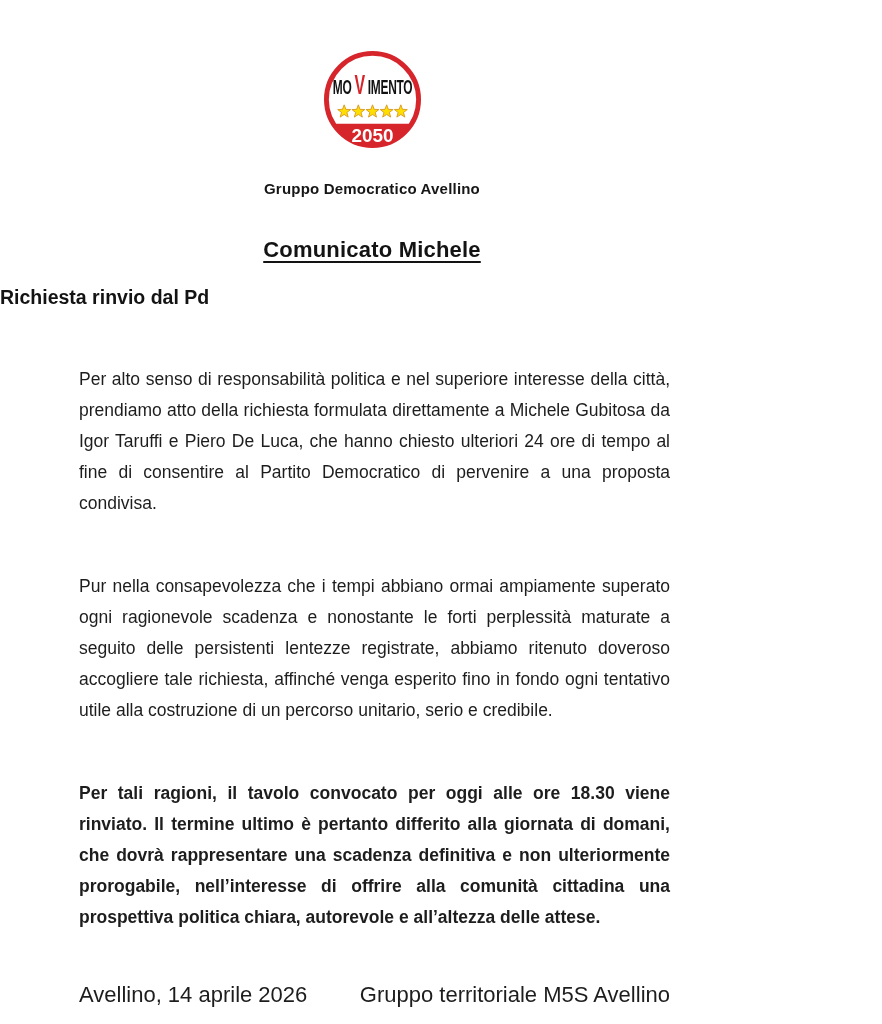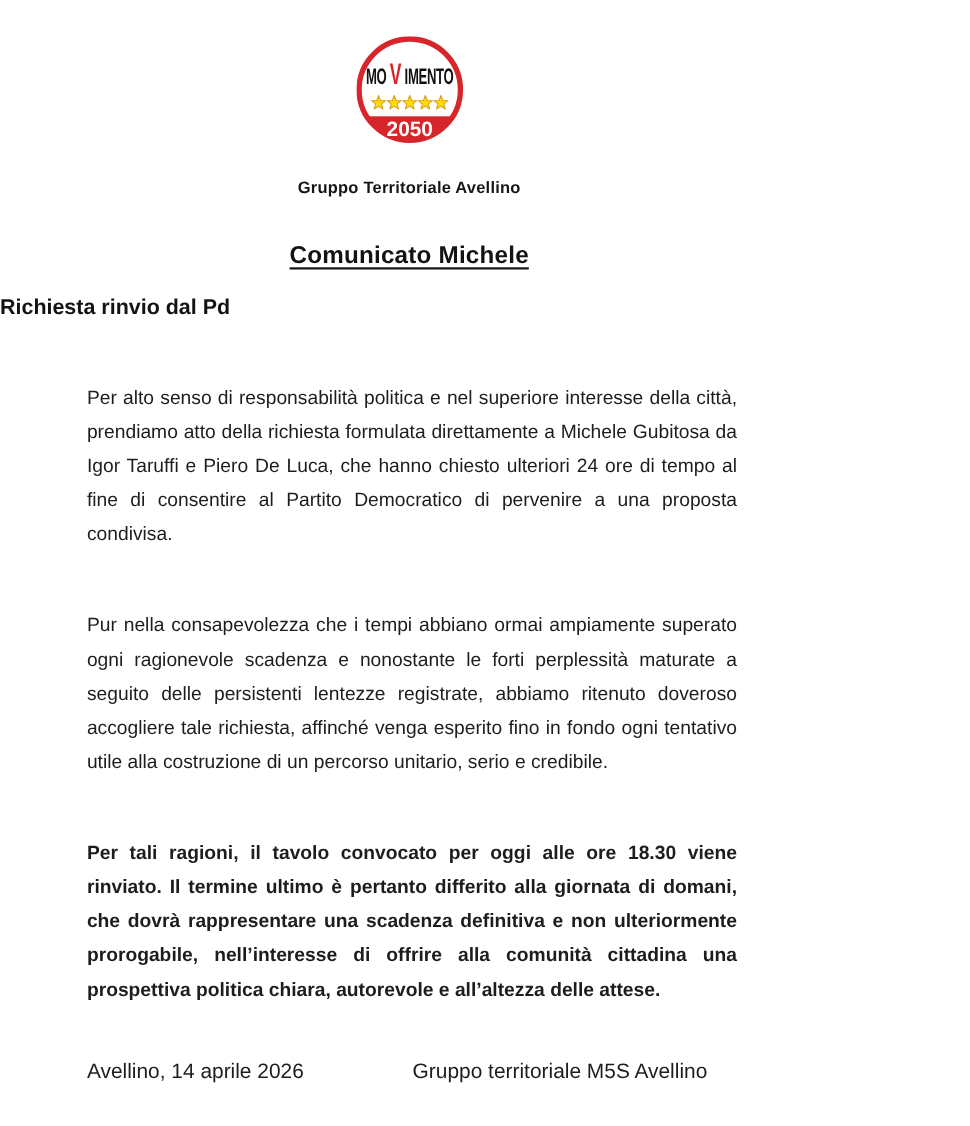--- a/index.html
+++ b/index.html
@@ -3,21 +3,21 @@
 <meta charset="utf-8">
 <style>
   html, body { margin: 0; padding: 0; }
   body {
     width: 882px; height: 1024px;
     background: #ffffff;
     font-family: "Liberation Sans", sans-serif;
     color: #1b1b1b;
     overflow: hidden;
   }
-  .page { width: 744px; height: 1024px; box-sizing: border-box; padding-top: 33px; }
+  .page { width: 744px; height: 1024px; box-sizing: border-box; padding-top: 51px; }
 
   .logo-wrap { width: 97px; height: 97px; margin: 0 auto; }
   .logo-wrap svg { display: block; width: 97px; height: 97px; }
 
   .org-line {
     margin-top: 32px;
     text-align: center;
     font-size: 15px;
     font-weight: bold;
     color: #161616;
@@ -46,25 +46,25 @@
     margin: 55px 74px 0 79px;
     font-size: 17.5px;
     line-height: 31px;
     text-align: justify;
     color: #1d1d1d;
   }
   .content p { margin: 12px 0 52px 0; }
   .content p:last-child { margin-bottom: 0; font-weight: bold; }
 
   .footer {
-    margin: 49px 101px 0 79px;
+    margin: 49px 74px 0 79px;
     display: flex;
     justify-content: space-between;
     align-items: flex-end;
-    font-size: 19px;
+    font-size: 22px;
     color: #1d1d1d;
   }
 </style>
 </head>
 <body>
 
 <div class="page">
 
   <div class="logo-wrap">
     <svg viewBox="0 0 100 100">
@@ -90,21 +90,21 @@
         <use href="#star" x="35.4" y="62.5"></use>
         <use href="#star" x="50" y="62.5"></use>
         <use href="#star" x="64.6" y="62.5"></use>
         <use href="#star" x="79.2" y="62.5"></use>
       </g>
 
       <text x="50" y="93.5" text-anchor="middle" font-weight="bold" font-size="19.5" font-family="Liberation Sans, sans-serif" fill="#ffffff">2050</text>
     </svg>
   </div>
 
-  <div class="org-line">Gruppo Territoriale Avellino</div>
+  <div class="org-line">Gruppo Democratico Avellino</div>
 
   <div class="title">Comunicato Michele</div>
 
   <div class="subtitle">Richiesta rinvio dal Pd</div>
 
   <div class="content">
     <p>Per alto senso di responsabilità politica e nel superiore interesse della città, prendiamo atto della richiesta formulata direttamente a Michele Gubitosa da Igor Taruffi e Piero De Luca, che hanno chiesto ulteriori 24 ore di tempo al fine di consentire al Partito Democratico di pervenire a una proposta condivisa.</p>
     <p>Pur nella consapevolezza che i tempi abbiano ormai ampiamente superato ogni ragionevole scadenza e nonostante le forti perplessità maturate a seguito delle persistenti lentezze registrate, abbiamo ritenuto doveroso accogliere tale richiesta, affinché venga esperito fino in fondo ogni tentativo utile alla costruzione di un percorso unitario, serio e credibile.</p>
     <p>Per tali ragioni, il tavolo convocato per oggi alle ore 18.30 viene rinviato. Il termine ultimo è pertanto differito alla giornata di domani, che dovrà rappresentare una scadenza definitiva e non ulteriormente prorogabile, nell’interesse di offrire alla comunità cittadina una prospettiva politica chiara, autorevole e all’altezza delle attese.</p>
   </div>

